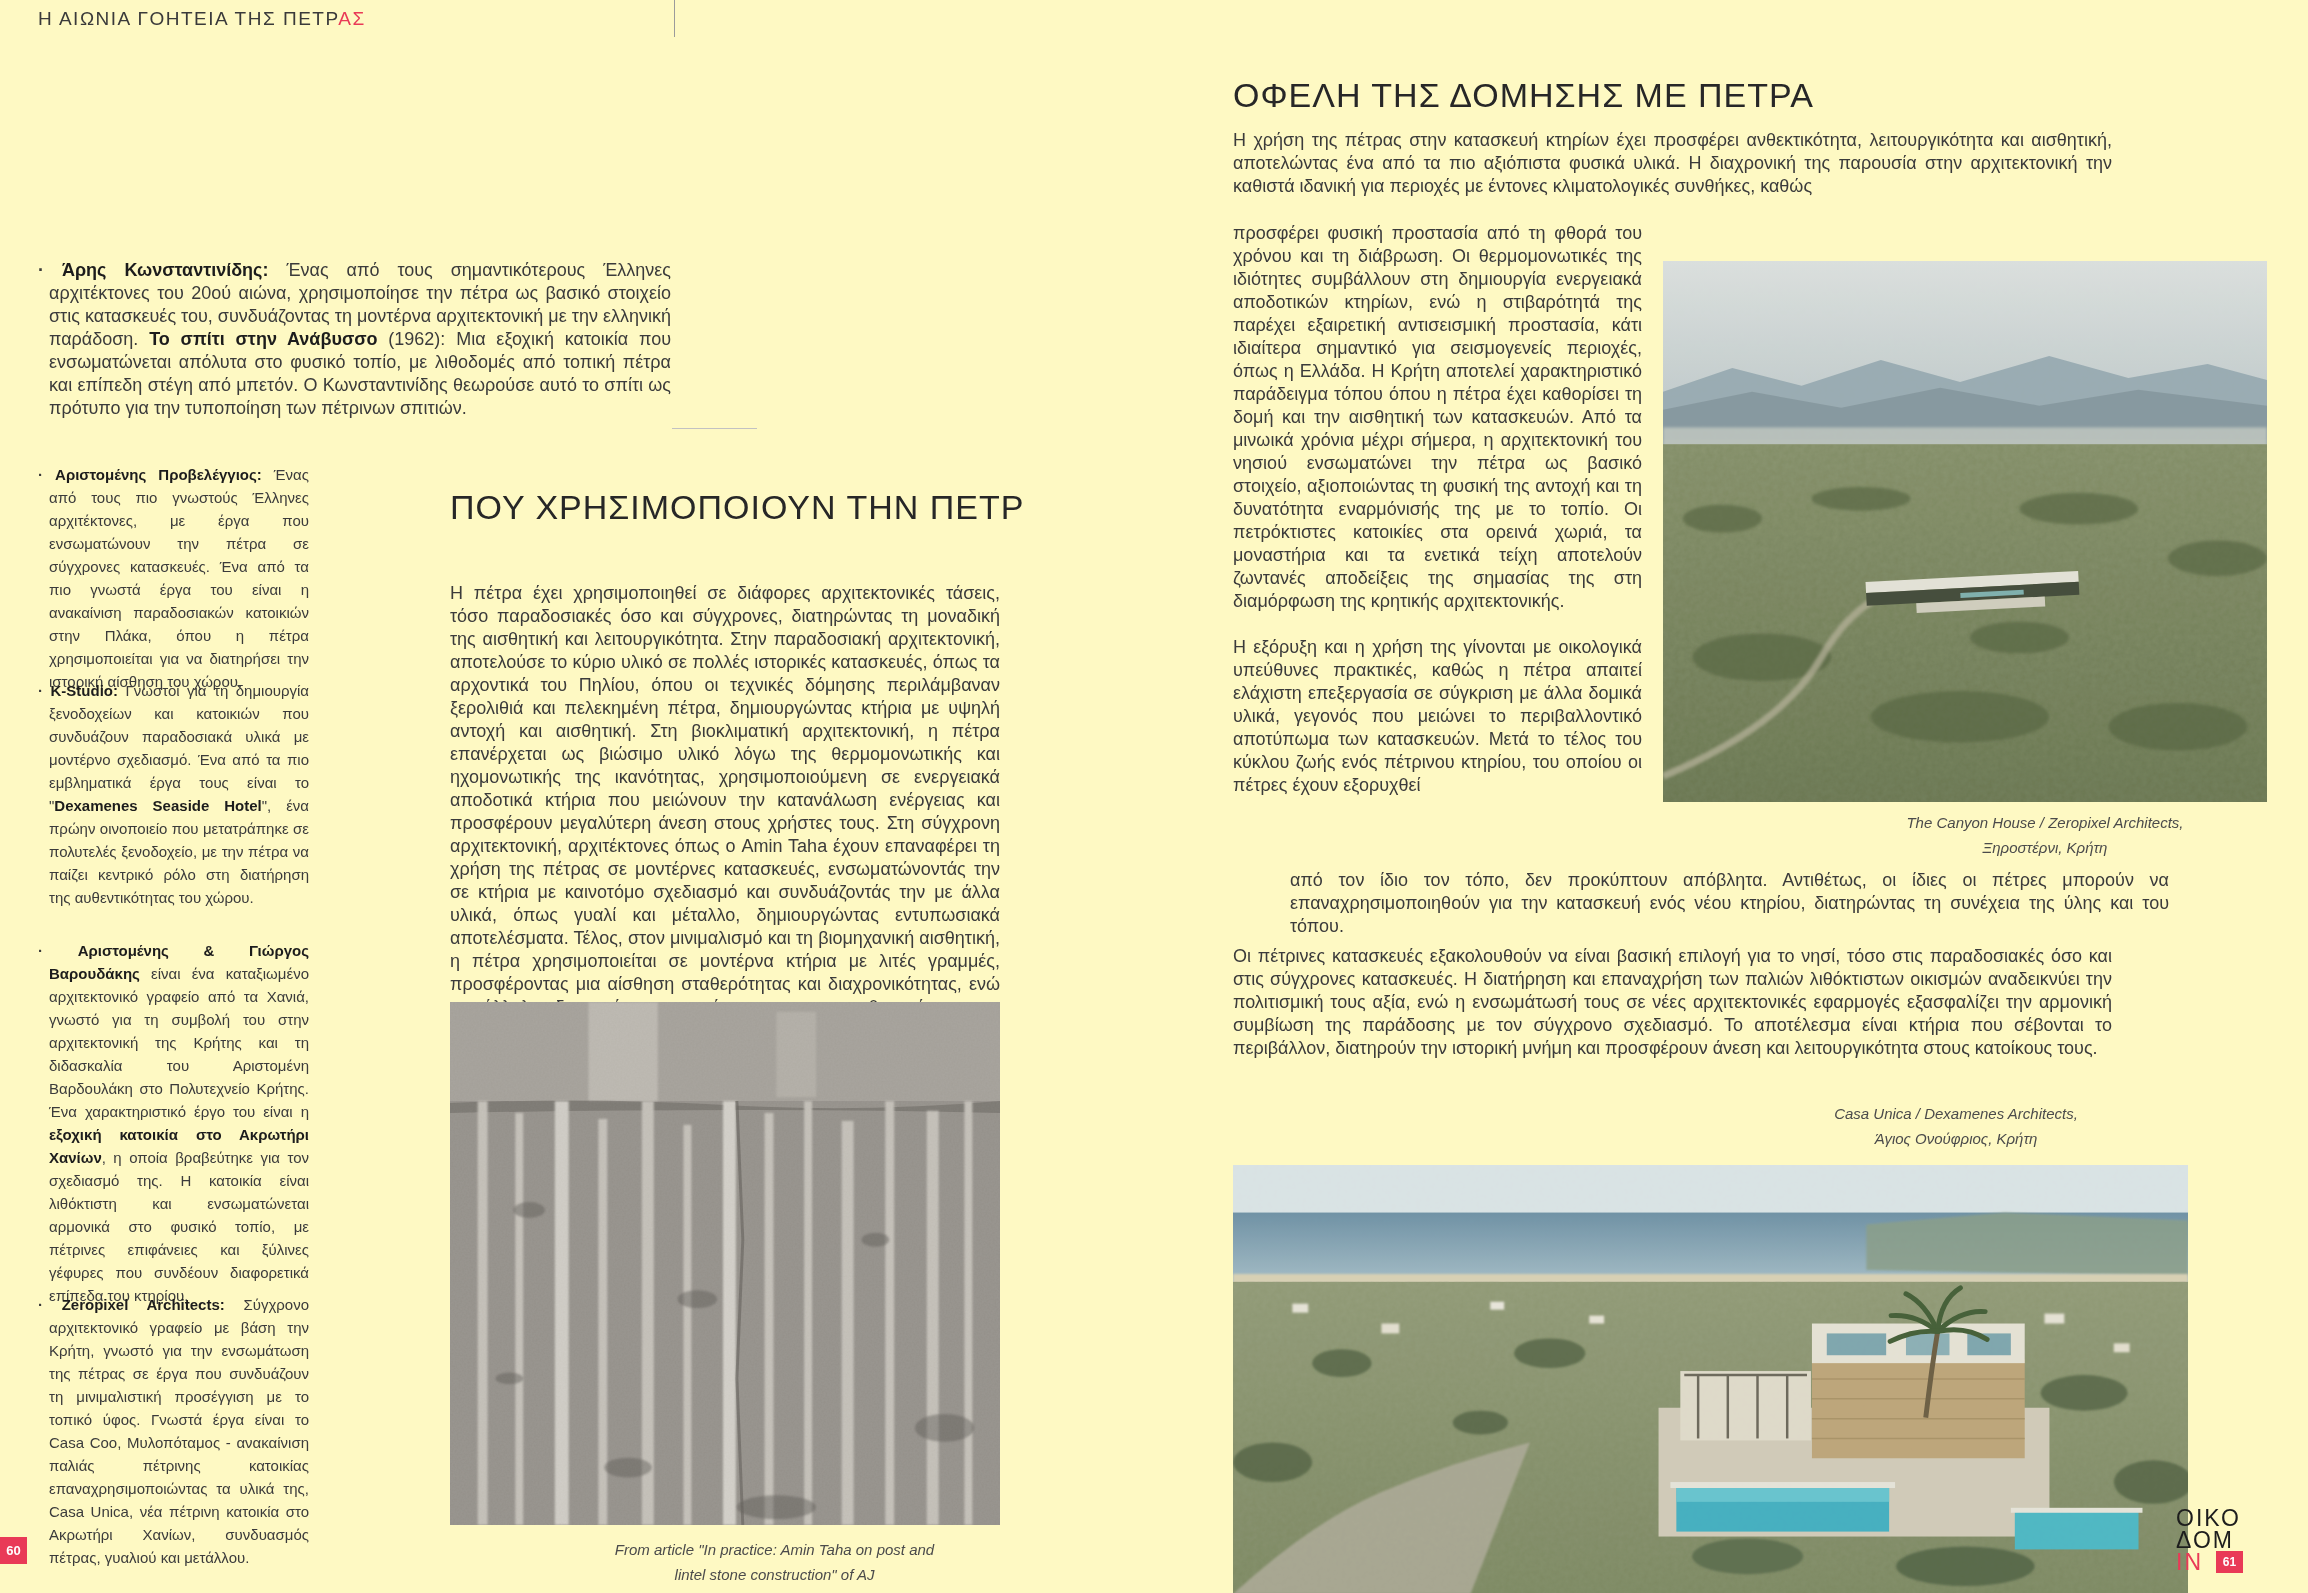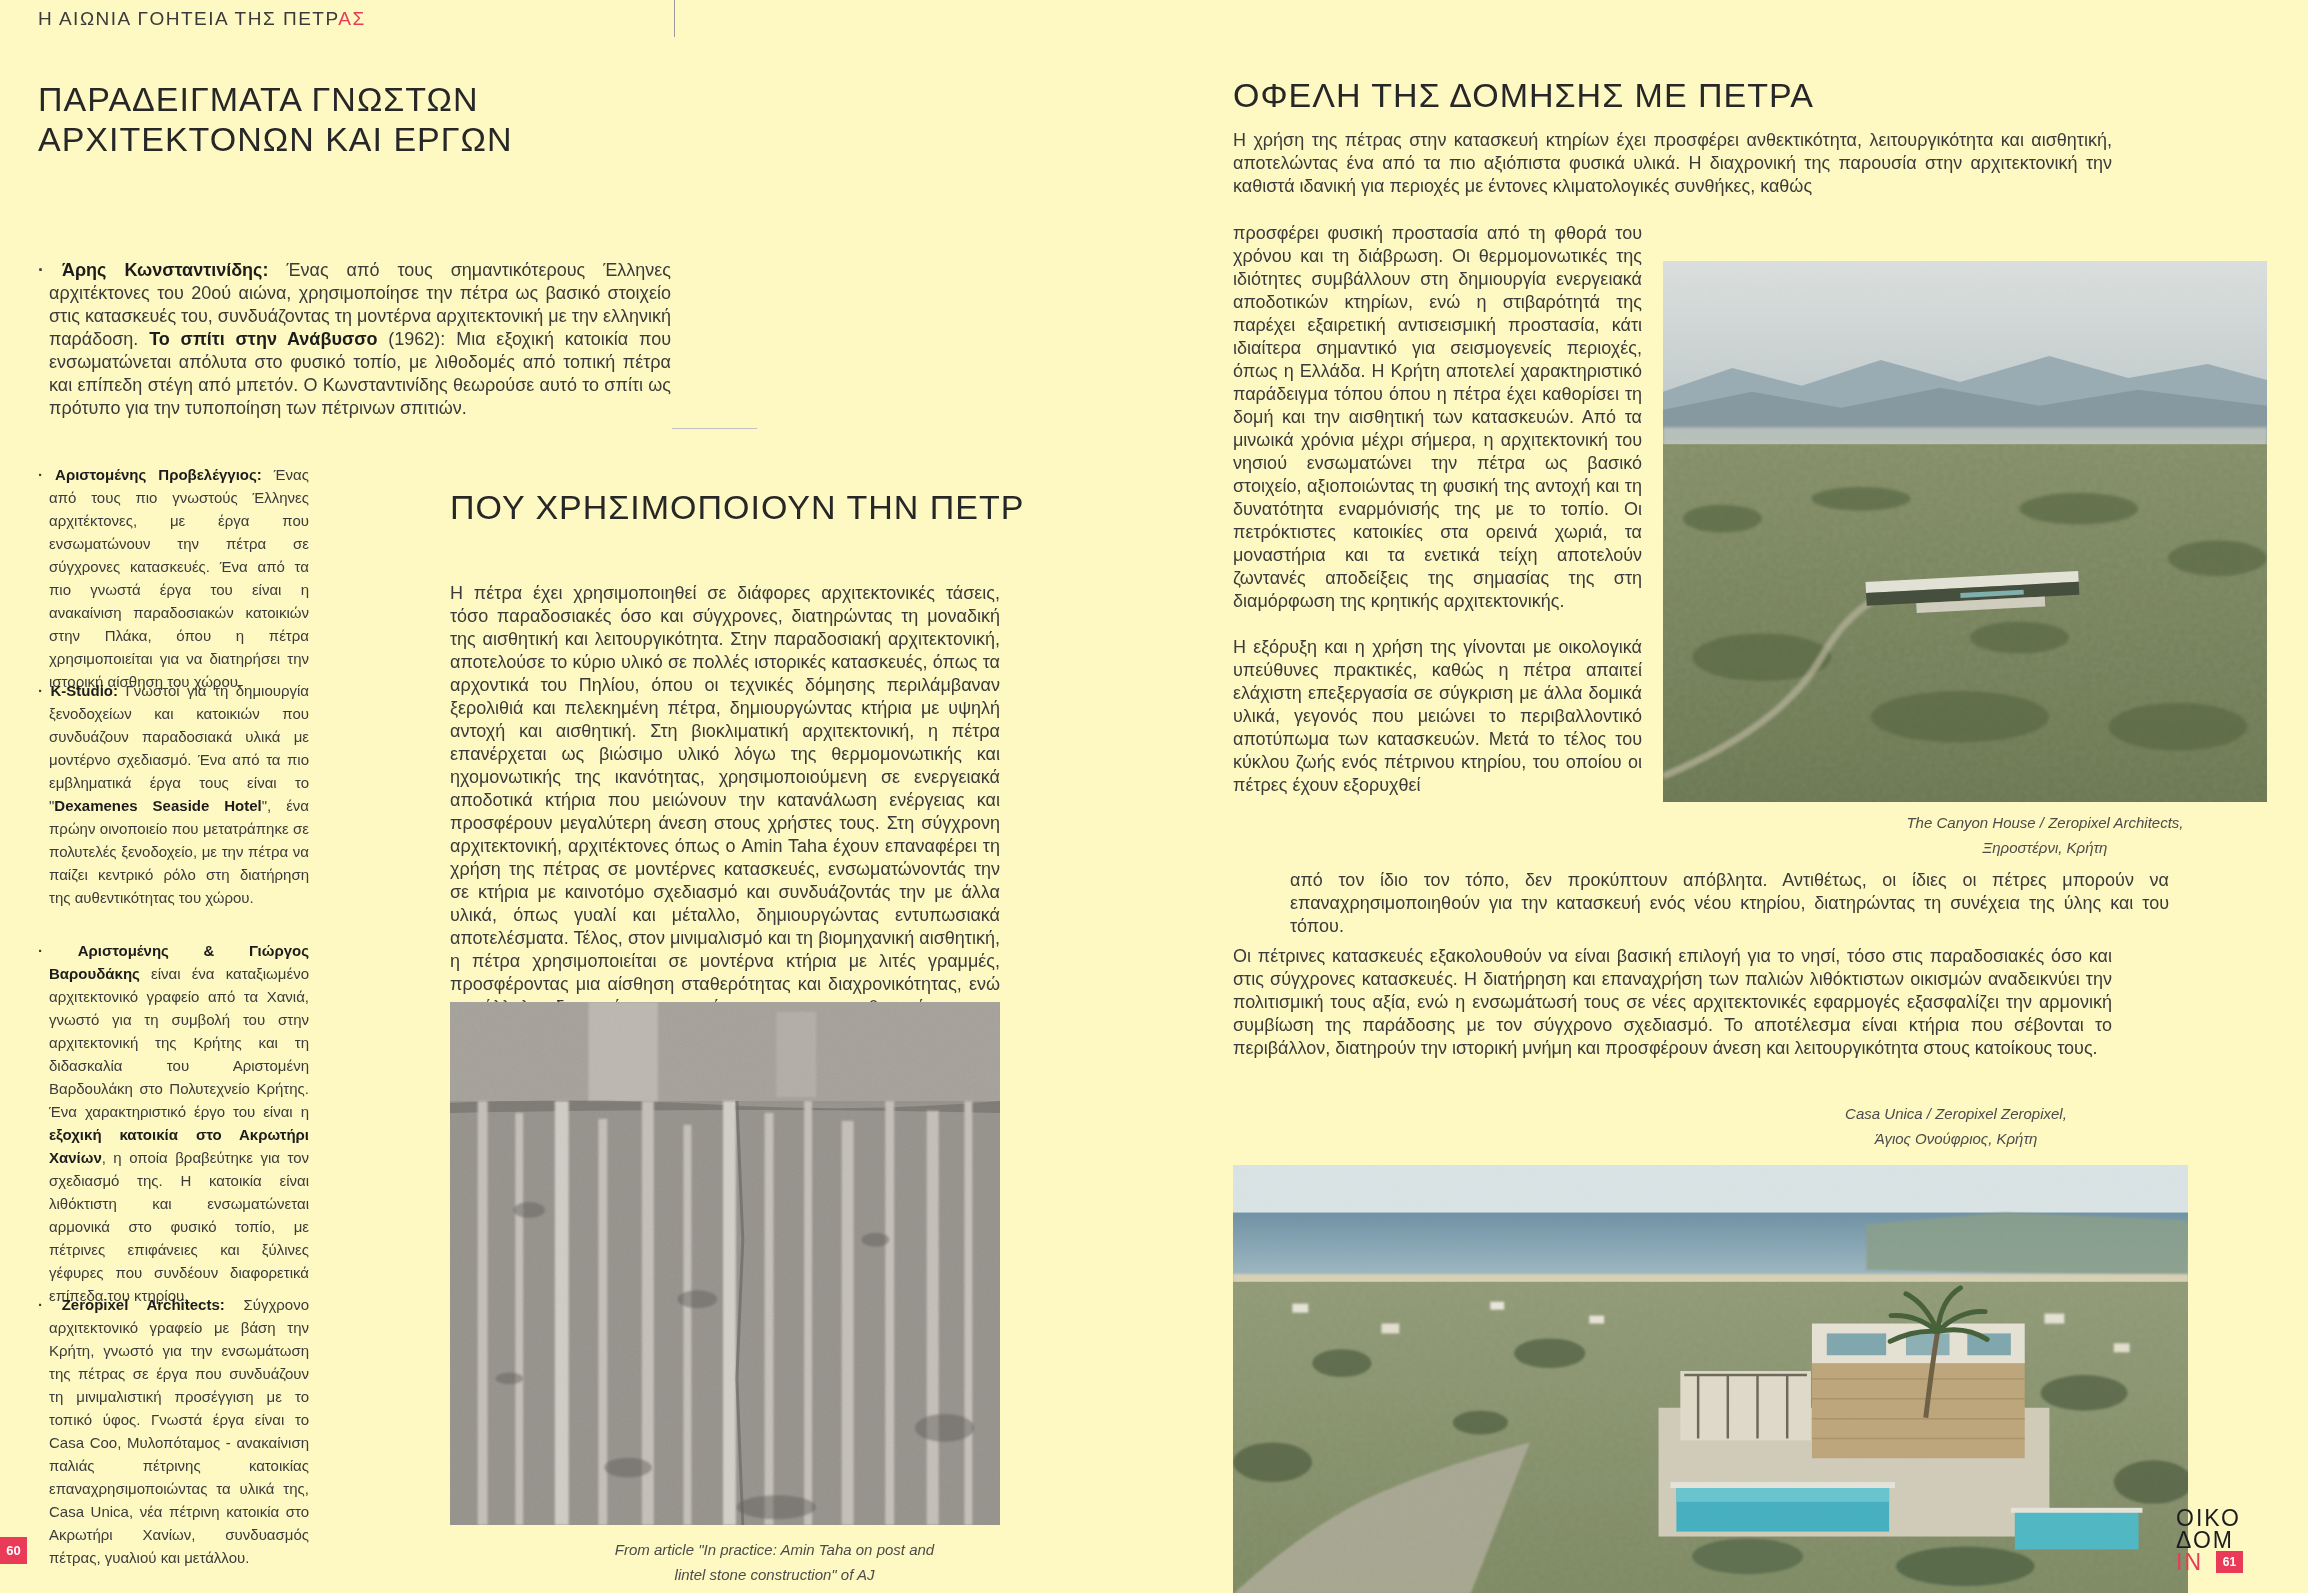--- a/index.html
+++ b/index.html
@@ -39,24 +39,20 @@
 <body>
 
 <div id="spread">
 
   <div class="abs running-header">
     <span>Η ΑΙΩΝΙΑ ΓΟΗΤΕΙΑ ΤΗΣ ΠΕΤΡ</span><span class="red">ΑΣ</span>
   </div>
   <div class="abs gutter-v"></div>
   <div class="abs gutter-h"></div>
 
-  <div class="abs h-big" style="left:38px;top:79px;">
-    <div>ΠΑΡΑΔΕΙΓΜΑΤΑ ΓΝΩΣΤΩΝ</div>
-    <div>ΑΡΧΙΤΕΚΤΟΝΩΝ ΚΑΙ ΕΡΓΩΝ</div>
-  </div>
 
 
   <div class="abs body-txt bullet" style="left:38px;top:259px;width:622px;"><span class="dot">·</span> <span><span class="b">Άρης Κωνσταντινίδης: </span><span>Ένας από τους σημαντικότερους Έλληνες αρχιτέκτονες του 20ού αιώνα, χρησιμοποίησε την πέτρα ως βασικό στοιχείο στις κατασκευές του, συνδυάζοντας τη μοντέρνα αρχιτεκτονική με την ελληνική παράδοση. </span><span class="b">Το σπίτι στην Ανάβυσσο </span><span>(1962): Μια εξοχική κατοικία που ενσωματώνεται απόλυτα στο φυσικό τοπίο, με λιθοδομές από τοπική πέτρα και επίπεδη στέγη από μπετόν. Ο Κωνσταντινίδης θεωρούσε αυτό το σπίτι ως πρότυπο για την τυποποίηση των πέτρινων σπιτιών.</span></span></div>
 
   <div class="abs body-txt narrow bullet" style="left:38px;top:463px;width:260px;"><span class="dot">·</span> <span><span class="b">Αριστομένης Προβελέγγιος: </span><span>Ένας από τους πιο γνωστούς Έλληνες αρχιτέκτονες, με έργα που ενσωματώνουν την πέτρα σε σύγχρονες κατασκευές. Ένα από τα πιο γνωστά έργα του είναι η ανακαίνιση παραδοσιακών κατοικιών στην Πλάκα, όπου η πέτρα χρησιμοποιείται για να διατηρήσει την ιστορική αίσθηση του χώρου.</span></span></div>
 
   <div class="abs body-txt narrow bullet" style="left:38px;top:679px;width:260px;"><span class="dot">·</span> <span><span class="b">K-Studio: </span><span>Γνωστοί για τη δημιουργία ξενοδοχείων και κατοικιών που συνδυάζουν παραδοσιακά υλικά με μοντέρνο σχεδιασμό. Ένα από τα πιο εμβληματικά έργα τους είναι το "</span><span class="b">Dexamenes Seaside Hotel</span><span>", ένα πρώην οινοποιείο που μετατράπηκε σε πολυτελές ξενοδοχείο, με την πέτρα να παίζει κεντρικό ρόλο στη διατήρηση της αυθεντικότητας του χώρου.</span></span></div>
 
   <div class="abs body-txt narrow bullet" style="left:38px;top:939px;width:260px;"><span class="dot">·</span> <span><span class="b">Αριστομένης &amp; Γιώργος Βαρουδάκης </span><span>είναι ένα καταξιωμένο αρχιτεκτονικό γραφείο από τα Χανιά, γνωστό για τη συμβολή του στην αρχιτεκτονική της Κρήτης και τη διδασκαλία του Αριστομένη Βαρδουλάκη στο Πολυτεχνείο Κρήτης. Ένα χαρακτηριστικό έργο του είναι η </span><span class="b">εξοχική κατοικία στο Ακρωτήρι Χανίων</span><span>, η οποία βραβεύτηκε για τον σχεδιασμό της. Η κατοικία είναι λιθόκτιστη και ενσωματώνεται αρμονικά στο φυσικό τοπίο, με πέτρινες επιφάνειες και ξύλινες γέφυρες που συνδέουν διαφορετικά επίπεδα του κτηρίου.</span></span></div>
 
@@ -181,21 +177,21 @@
   <div class="abs caption" style="left:1822px;top:810px;width:446px;">
     <div>The Canyon House / Zeropixel Architects,</div>
     <div>Ξηροστέρνι, Κρήτη</div>
   </div>
 
   <div class="abs body-txt" style="left:1290px;top:869px;width:879px;">από τον ίδιο τον τόπο, δεν προκύπτουν απόβλητα. Αντιθέτως, οι ίδιες οι πέτρες μπορούν να επαναχρησιμοποιηθούν για την κατασκευή ενός νέου κτηρίου, διατηρώντας τη συνέχεια της ύλης και του τόπου.</div>
 
   <div class="abs body-txt" style="left:1233px;top:945px;width:879px;">Οι πέτρινες κατασκευές εξακολουθούν να είναι βασική επιλογή για το νησί, τόσο στις παραδοσιακές όσο και στις σύγχρονες κατασκευές. Η διατήρηση και επαναχρήση των παλιών λιθόκτιστων οικισμών αναδεικνύει την πολιτισμική τους αξία, ενώ η ενσωμάτωσή τους σε νέες αρχιτεκτονικές εφαρμογές εξασφαλίζει την αρμονική συμβίωση της παράδοσης με τον σύγχρονο σχεδιασμό. Το αποτέλεσμα είναι κτήρια που σέβονται το περιβάλλον, διατηρούν την ιστορική μνήμη και προσφέρουν άνεση και λειτουργικότητα στους κατοίκους τους.</div>
 
   <div class="abs caption" style="left:1733px;top:1101px;width:446px;">
-    <div>Casa Unica / Zeropixel Zeropixel,</div>
+    <div>Casa Unica / Dexamenes Architects,</div>
     <div>Άγιος Ονούφριος, Κρήτη</div>
   </div>
 
   <figure class="abs" style="left:1233px;top:1165px;width:955px;height:429px;">
     <svg viewBox="0 0 965 433" preserveAspectRatio="none">
       <defs>
         <linearGradient id="sea" x1="0" y1="0" x2="0" y2="1">
           <stop offset="0" stop-color="#6d92ab"></stop>
             <stop offset="1" stop-color="#a6c0ce"></stop>
         </linearGradient>

